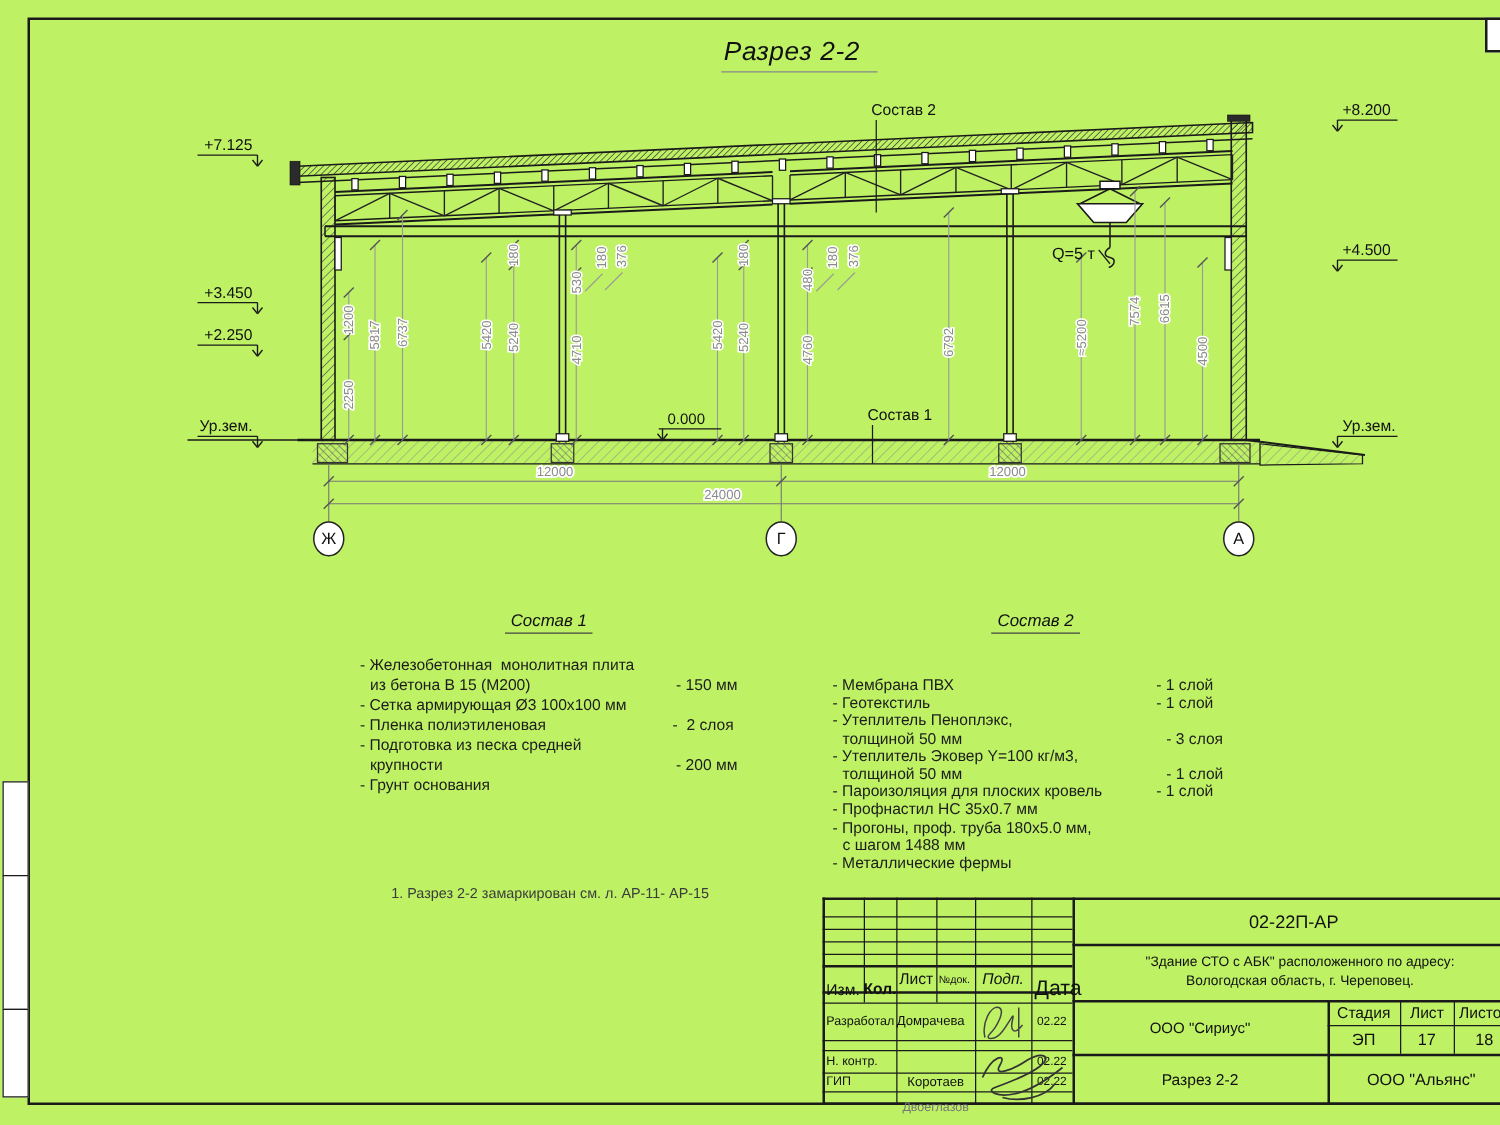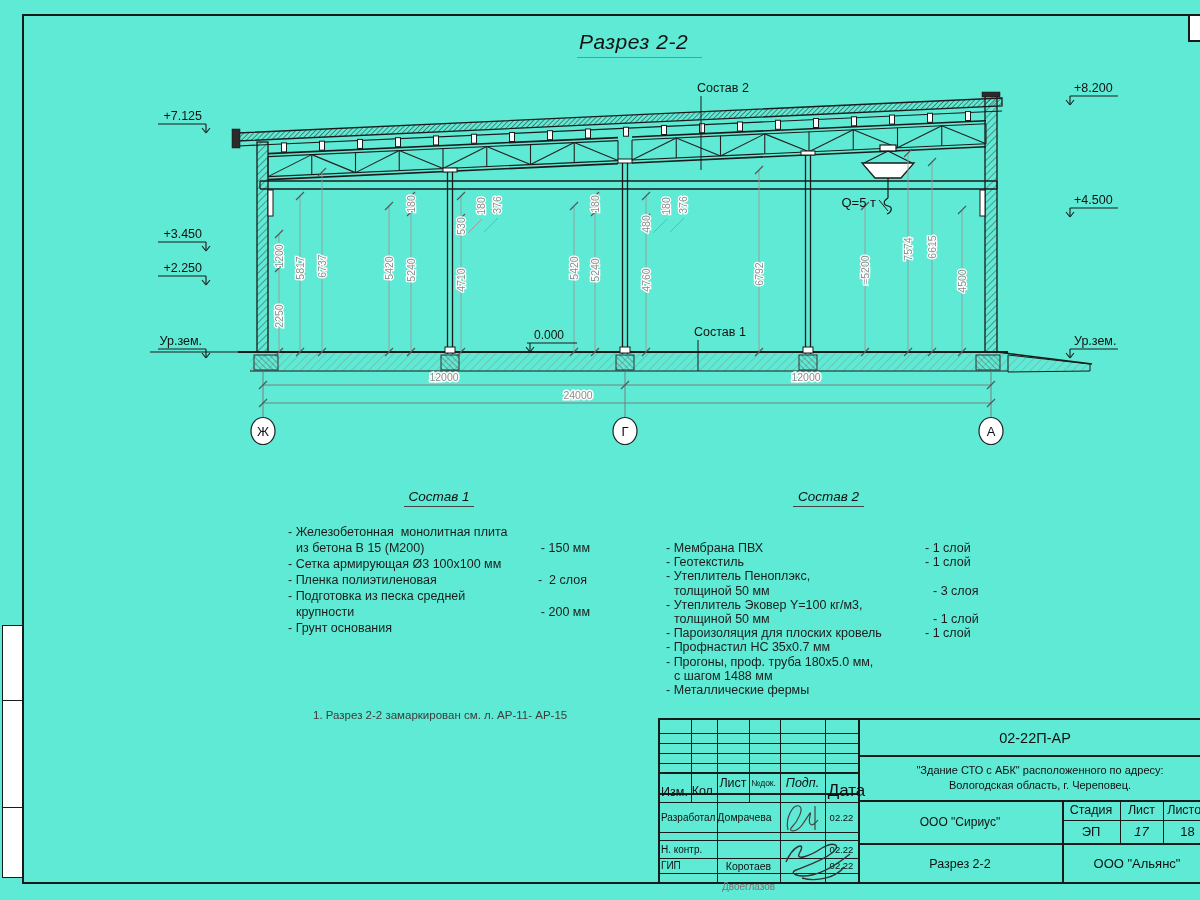--- a/index.html
+++ b/index.html
@@ -1,16 +1,16 @@
 <!DOCTYPE html>
 <html><head>
 <meta charset="utf-8">
 <style>
   html,body{margin:0;padding:0;background:#fff;}
-  .sheet{position:relative;width:1200px;height:900px;background:#5eead4;overflow:hidden;
+  .sheet{position:relative;width:1200px;height:900px;background:#bef264;overflow:hidden;
          font-family:"Liberation Sans",sans-serif;color:#111;}
   .frame{position:absolute;left:22px;top:14px;width:1190px;height:866px;border:2px solid #1a1a1a;}
   .sidebox{position:absolute;left:2px;width:19px;border:1.5px solid #1a1a1a;background:#fff;}
   .cornerbox{position:absolute;left:1188px;top:14px;width:20px;height:24px;border:2px solid #1a1a1a;background:#fff;}
   .pgtitle{position:absolute;left:577px;top:30px;font-size:21px;font-style:italic;
            border-bottom:1.5px solid #888;padding:0 14px 3px 2px;letter-spacing:.5px;}
   #dwg{position:absolute;left:0;top:0;}
   #dwg text{font-family:"Liberation Sans",sans-serif;}
   .spec{position:absolute;}
   .spec h3{margin:0;text-align:center;font-size:13.5px;font-style:italic;font-weight:normal;color:#111;}
@@ -420,21 +420,21 @@
 
     <div class="hl b2" style="left:200px;top:37px;width:354px;height:1.5px;"></div>
     <div class="hl b2" style="left:200px;top:82px;width:354px;height:1.5px;"></div>
     <div class="hl" style="left:404px;top:102px;width:150px;"></div>
     <div class="hl b2" style="left:200px;top:125px;width:354px;height:1.5px;"></div>
     <div class="vl b2" style="left:404px;top:82px;height:84px;width:1.5px;"></div>
     <div class="vl" style="left:462px;top:82px;height:43px;"></div>
     <div class="vl" style="left:505px;top:82px;height:43px;"></div>
 
     <div class="tc" style="left:0;top:54px;width:33px;height:39px;font-size:12.5px;">Изм.</div>
-    <div class="tc" style="left:33px;top:54px;width:26px;height:37px;font-size:12.5px;">Кол.</div>
+    <div class="tc" style="left:33px;top:54px;width:26px;height:37px;font-size:12.5px;font-weight:bold;">Кол.</div>
     <div class="tc" style="left:59px;top:54px;width:32px;height:21px;font-size:12.5px;">Лист</div>
     <div class="tc" style="left:90px;top:54px;width:31px;height:21px;font-size:8.5px;">№док.</div>
     <div class="tc" style="left:122px;top:54px;width:45px;height:21px;font-size:12.5px;font-style:italic;">Подп.</div>
     <div class="tc" style="left:167px;top:62px;width:43px;height:21px;font-size:17px;">Дата</div>
 
     <div class="tc tl" style="left:3px;top:84px;width:56px;height:30px;font-size:10px;">Разработал</div>
     <div class="tc" style="left:55px;top:84px;width:63px;height:30px;font-size:10.5px;">Домрачева</div>
     <div class="tc" style="left:167px;top:84px;width:33px;height:30px;font-size:9.5px;">02.22</div>
 
     <div class="tc tl" style="left:3px;top:122px;width:56px;height:18px;font-size:10px;">Н. контр.</div>
@@ -453,18 +453,18 @@
     </svg>
 
     <div class="tc" style="left:200px;top:2px;width:354px;height:35px;font-size:14.5px;">02-22П-АР</div>
     <div class="tc" style="left:210px;top:44px;width:344px;height:16px;font-size:11px;">"Здание СТО с АБК" расположенного по адресу:</div>
     <div class="tc" style="left:210px;top:59px;width:344px;height:16px;font-size:11px;">Вологодская область, г. Череповец.</div>
     <div class="tc" style="left:200px;top:82px;width:204px;height:43px;font-size:12px;">ООО "Сириус"</div>
     <div class="tc" style="left:404px;top:82px;width:58px;height:20px;font-size:12.5px;">Стадия</div>
     <div class="tc" style="left:462px;top:82px;width:43px;height:20px;font-size:12.5px;">Лист</div>
     <div class="tc" style="left:505px;top:82px;width:49px;height:20px;font-size:12.5px;">Листов</div>
     <div class="tc" style="left:404px;top:102px;width:58px;height:23px;font-size:13px;">ЭП</div>
-    <div class="tc" style="left:462px;top:102px;width:43px;height:23px;font-size:13px;font-style:italic;">17</div>
+    <div class="tc" style="left:462px;top:102px;width:43px;height:23px;font-size:13px;">17</div>
     <div class="tc" style="left:505px;top:102px;width:49px;height:23px;font-size:13px;">18</div>
     <div class="tc" style="left:200px;top:125px;width:204px;height:41px;font-size:12.5px;">Разрез 2-2</div>
     <div class="tc" style="left:404px;top:125px;width:150px;height:41px;font-size:13px;">ООО "Альянс"</div>
   </div>
 </div>
 
 </body></html>

